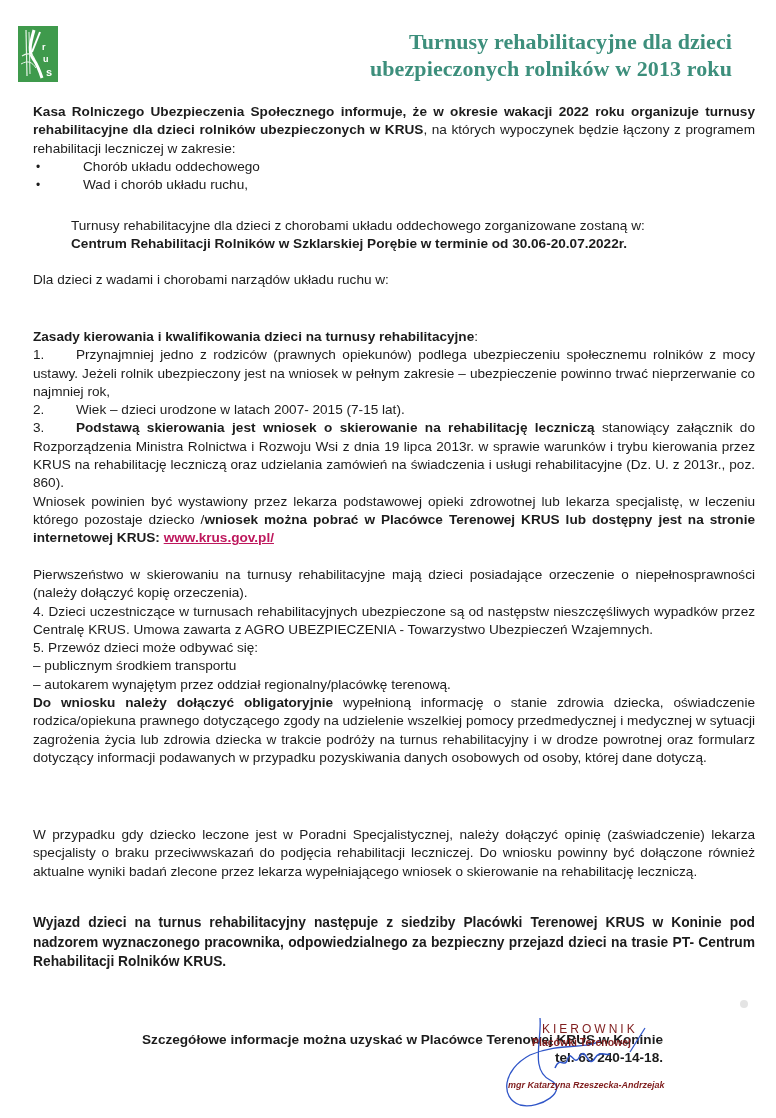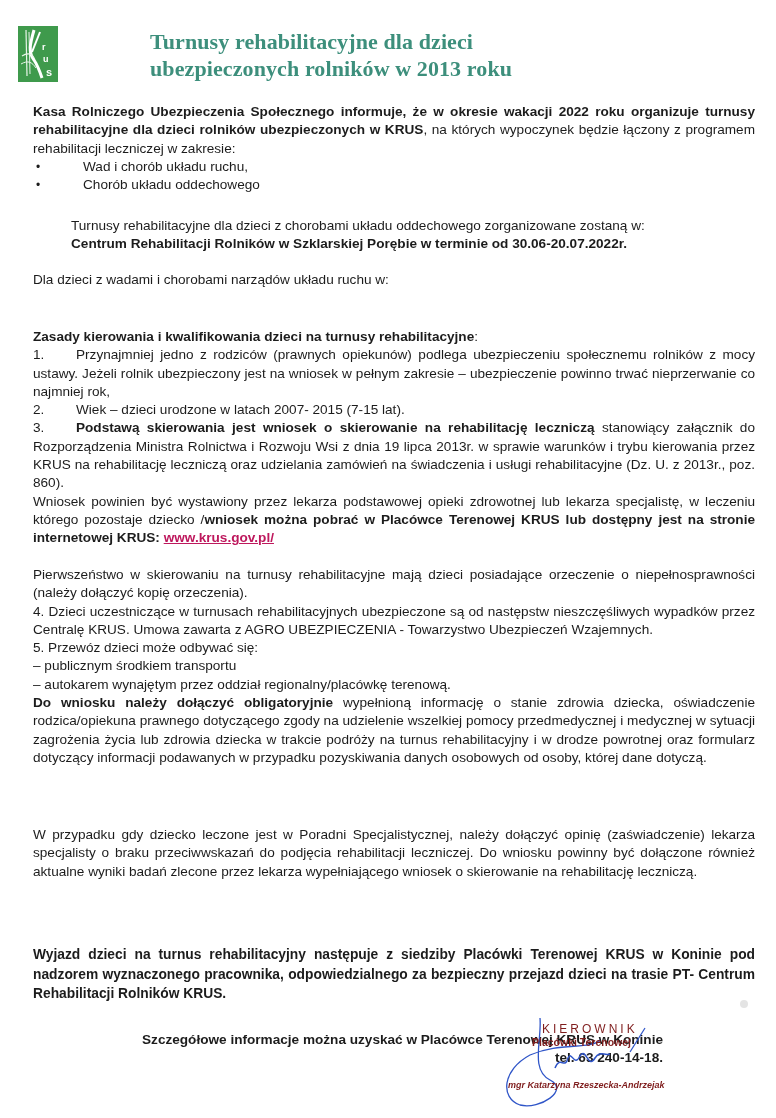--- a/index.html
+++ b/index.html
@@ -27,24 +27,24 @@
       left: 18px;
       top: 26px;
       width: 40px;
       height: 56px;
       background: #3f9a4c;
       overflow: hidden;
     }
     .logo svg { display: block; }
     .title {
       position: absolute;
-      left: 150px;
+      left: 162px;
       top: 28px;
       width: 570px;
-      text-align: left;
+      text-align: right;
       font-family: "Liberation Serif", "DejaVu Serif", serif;
       font-size: 22px;
       line-height: 27px;
       color: #3d8f7c;
       font-weight: bold;
       letter-spacing: 0.1px;
     }
     .title .line { display: block; }
 
     
@@ -133,22 +133,22 @@
   </div>
 
   <div class="title">
     <span class="line">Turnusy rehabilitacyjne dla dzieci</span>
     <span class="line">ubezpieczonych rolników w 2013 roku</span>
   </div>
 
   <div class="text" style="top:103px;">
     <p><span class="b">Kasa Rolniczego Ubezpieczenia Społecznego  informuje, że w okresie wakacji  2022 roku organizuje turnusy rehabilitacyjne dla dzieci rolników ubezpieczonych w KRUS</span><span>, na których wypoczynek będzie łączony z programem rehabilitacji leczniczej w zakresie:</span></p>
     <ul class="bullets">
+      <li>Chorób układu oddechowego</li>
       <li>Wad i chorób układu ruchu,</li>
-      <li>Chorób układu oddechowego</li>
     </ul>
   </div>
 
   <div class="text" style="top:217px;margin-left:38px;">
     <p>Turnusy rehabilitacyjne dla dzieci z chorobami układu oddechowego zorganizowane zostaną w:</p>
     <p class="b">Centrum Rehabilitacji Rolników w Szklarskiej Porębie w terminie od 30.06-20.07.2022r.</p>
   </div>
 
   <div class="text" style="top:271px;">
     <p>Dla dzieci z  wadami i chorobami  narządów układu ruchu w:</p>
@@ -168,21 +168,21 @@
     <p>5. Przewóz dzieci może odbywać się:</p>
     <p>– publicznym środkiem transportu</p>
     <p>– autokarem wynajętym przez oddział regionalny/placówkę terenową.</p>
     <p><span class="b">Do wniosku należy dołączyć obligatoryjnie</span><span> wypełnioną informację o stanie zdrowia dziecka, oświadczenie rodzica/opiekuna prawnego dotyczącego zgody na udzielenie wszelkiej pomocy przedmedycznej i medycznej w sytuacji zagrożenia życia lub zdrowia dziecka w trakcie podróży na turnus rehabilitacyjny i w drodze powrotnej oraz formularz dotyczący informacji podawanych w przypadku pozyskiwania danych osobowych od osoby, której dane dotyczą.</span></p>
   </div>
 
   <div class="text" style="top:826px;">
     <p> W przypadku gdy dziecko leczone jest w Poradni Specjalistycznej, należy dołączyć opinię (zaświadczenie) lekarza specjalisty o braku przeciwwskazań do podjęcia rehabilitacji leczniczej. Do wniosku powinny być dołączone również aktualne wyniki badań zlecone przez lekarza wypełniającego wniosek o skierowanie na rehabilitację leczniczą.</p>
   </div>
 
-  <div class="text b" style="top:913px; font-size:13.8px; line-height:19.5px;margin-top:32px;">
+  <div class="text b" style="top:913px; font-size:13.8px; line-height:19.5px;">
     <p>Wyjazd dzieci na turnus rehabilitacyjny następuje z siedziby Placówki Terenowej KRUS w Koninie pod nadzorem wyznaczonego pracownika, odpowiedzialnego za bezpieczny przejazd dzieci na trasie PT- Centrum Rehabilitacji Rolników KRUS.</p>
   </div>
 
   <div class="text b center" style="top:1031px; left:33px; width:630px; text-align:right;">
     <p>Szczegółowe informacje można uzyskać w Placówce Terenowej KRUS w Koninie</p>
     <p>tel. 63 240-14-18.</p>
   </div>
 
   <div class="dot-mark"></div>
 

